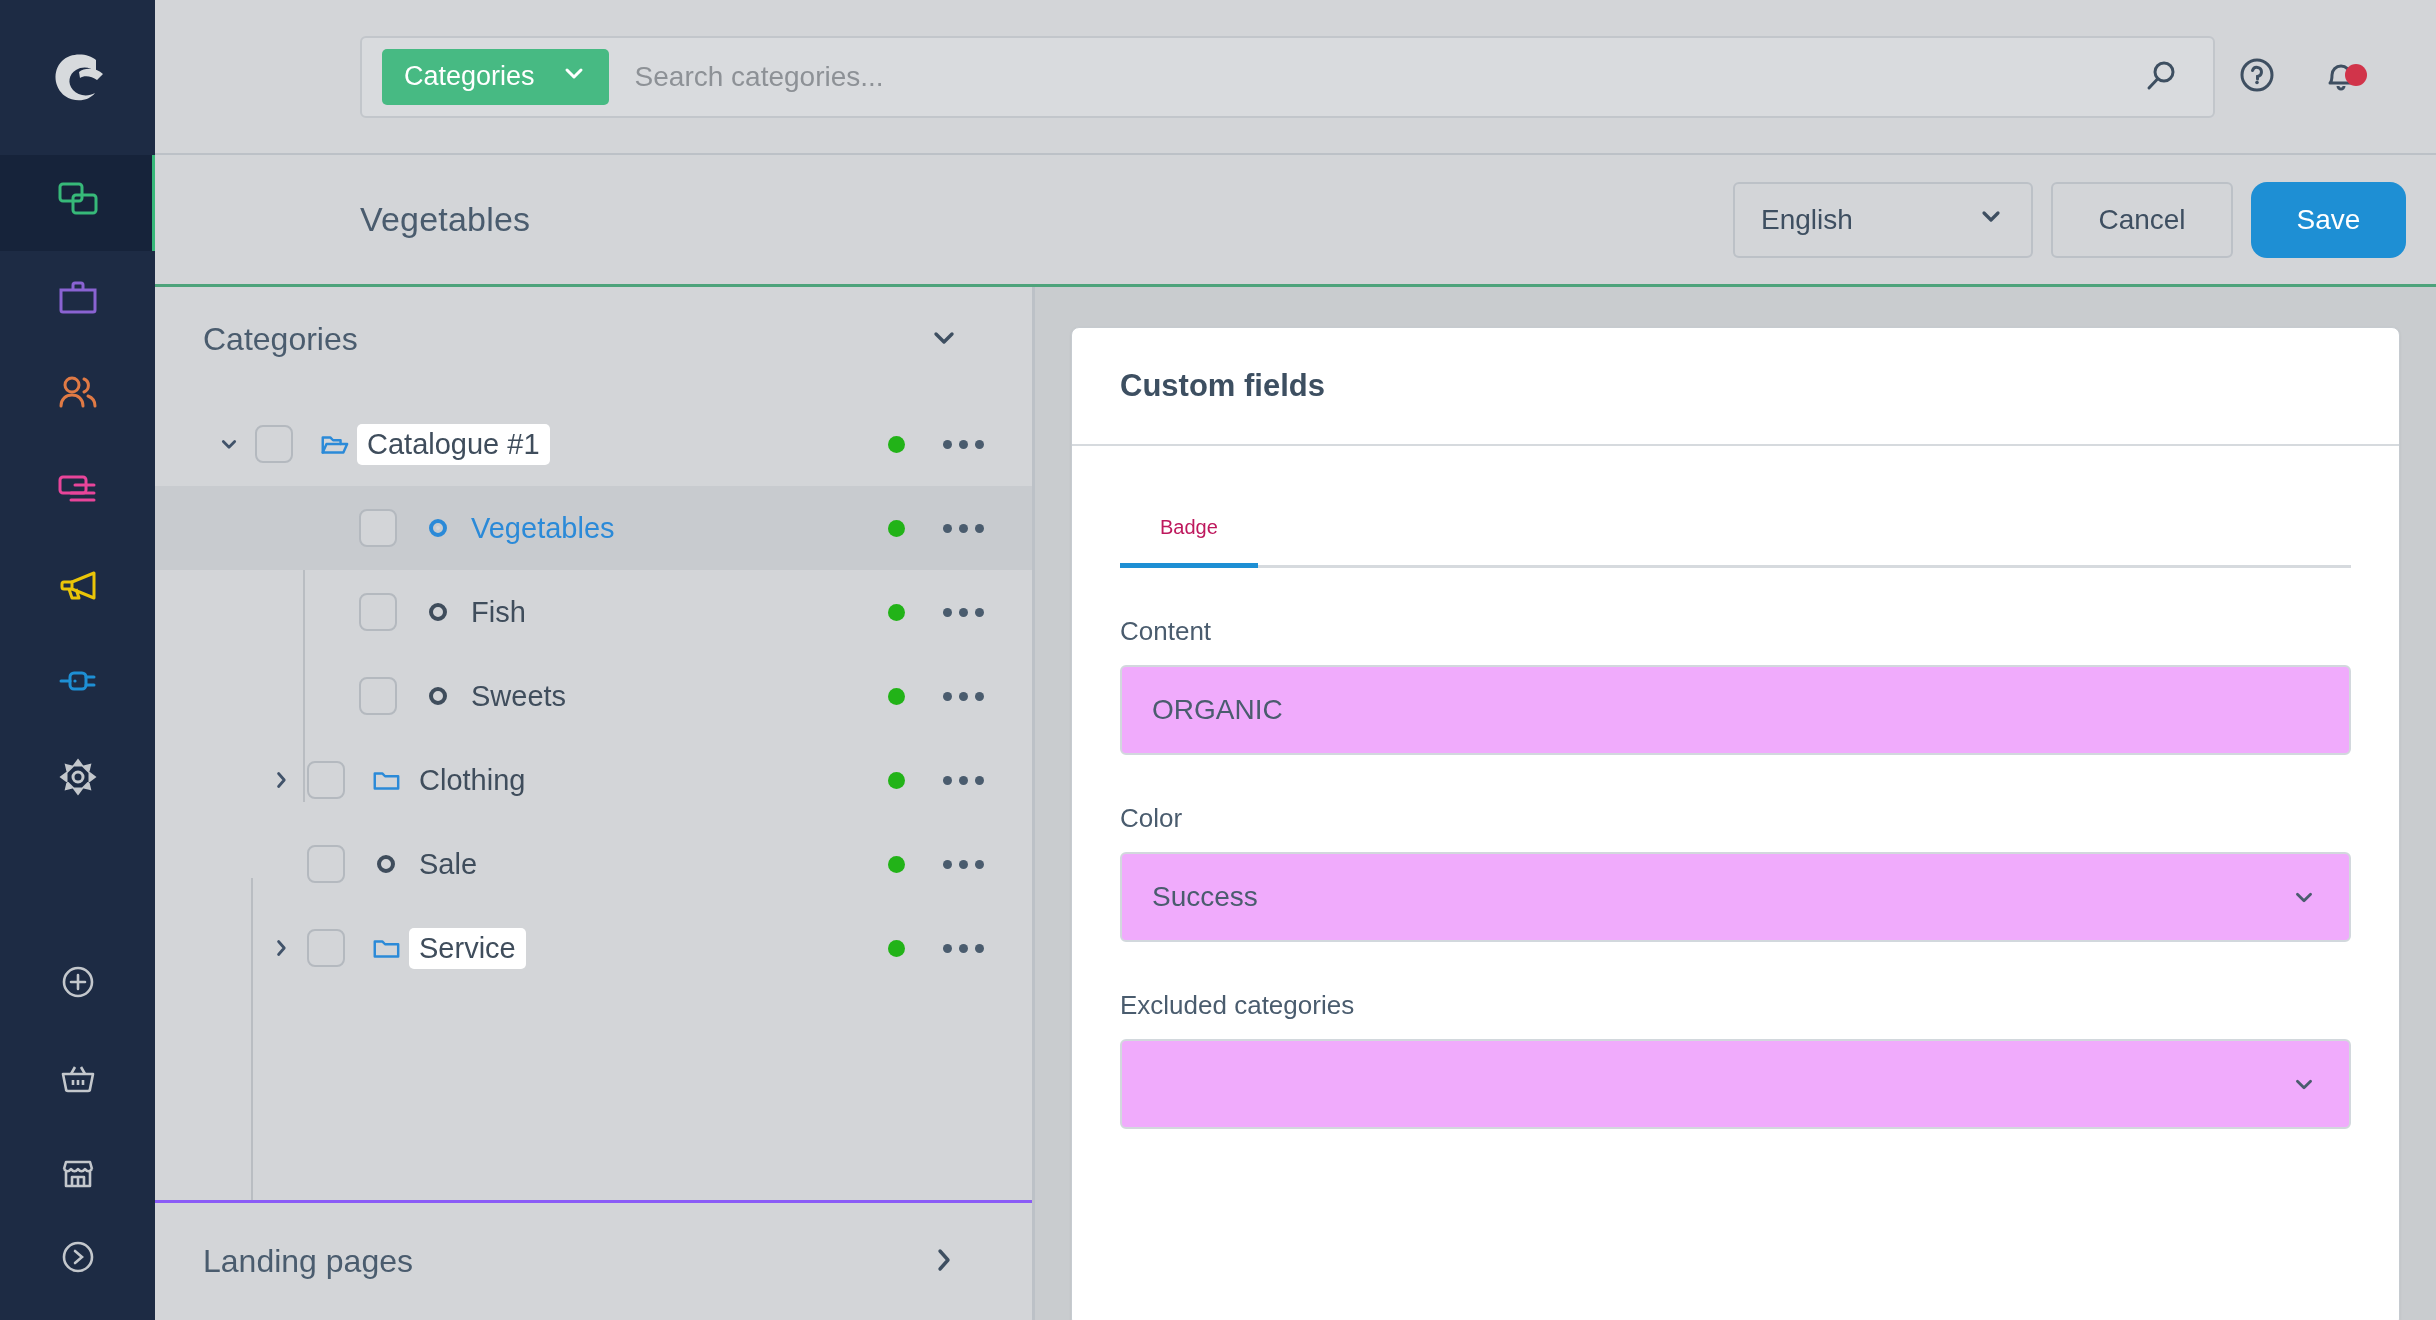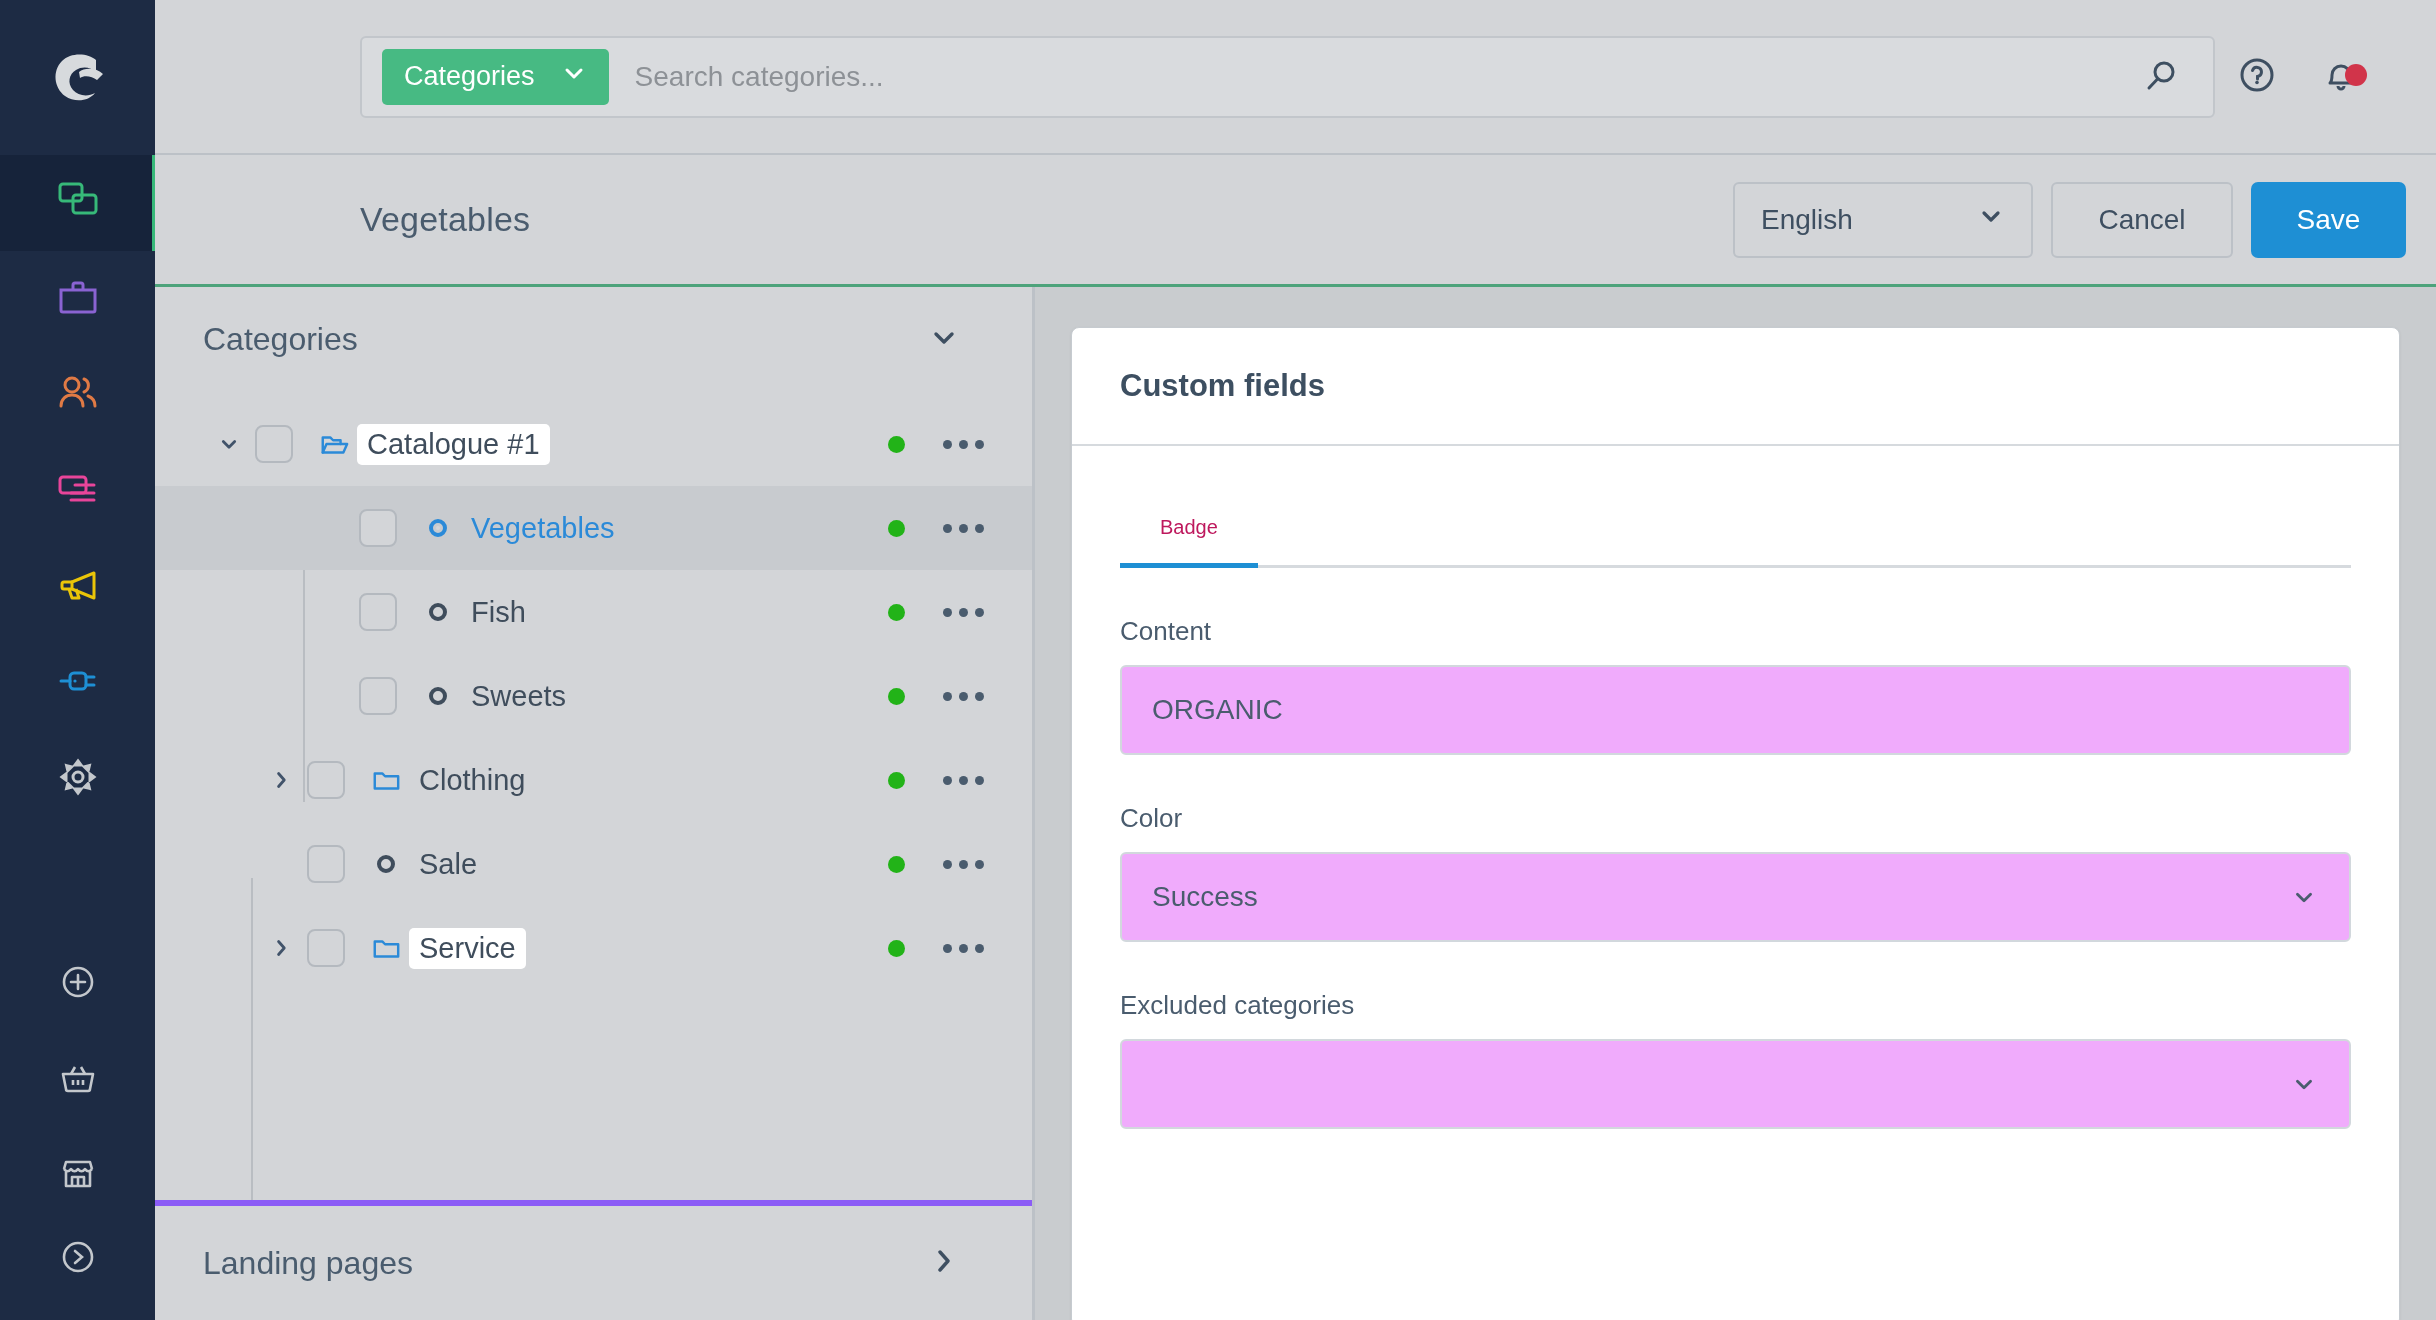--- a/index.html
+++ b/index.html
@@ -104,21 +104,21 @@
     height: 76px; min-width: 182px;
     background: #d3d5d8;
     border: 2px solid #bcc1c7;
     border-radius: 6px;
     display: flex; align-items: center; justify-content: center;
     font-size: 28px; color: #3e4f61;
   }
   .btn-save {
     height: 76px; min-width: 155px;
     background: #1e8fd4;
-    border-radius: 7px;
+    border-radius: 16px;
     display: flex; align-items: center; justify-content: center;
     font-size: 28px; color: #ffffff;
   }
 
   
   .content { flex: 1 1 auto; display: flex; min-height: 0; background: #c9cccf; }
 
   
   .tree-panel {
     width: 880px; flex: 0 0 880px;
@@ -167,21 +167,21 @@
   .row-right { margin-left: auto; display: flex; align-items: center; gap: 38px; }
   .status-dot { width: 17px; height: 17px; border-radius: 50%; background: #22b318; }
   .dots { display: flex; gap: 7px; }
   .dots i { width: 9px; height: 9px; border-radius: 50%; background: #4a5c6e; display: block; }
   .guide {
     position: absolute; width: 2px; background: #b9bdc2; left: 0; top: 0; bottom: 0;
   }
 
   .tree-foot {
     height: 120px; flex: 0 0 120px;
-    border-top: 6px solid #8b5cf6;
+    border-top: 3px solid #8b5cf6;
     display: flex; align-items: center; justify-content: space-between;
     padding: 0 72px 0 48px;
   }
   .tree-foot-title { font-size: 32px; color: #4a5c6e; }
 
   
   .detail {
     flex: 1 1 auto; min-width: 0;
     background: #c9cccf;
     padding: 40px 36px 0 36px;

